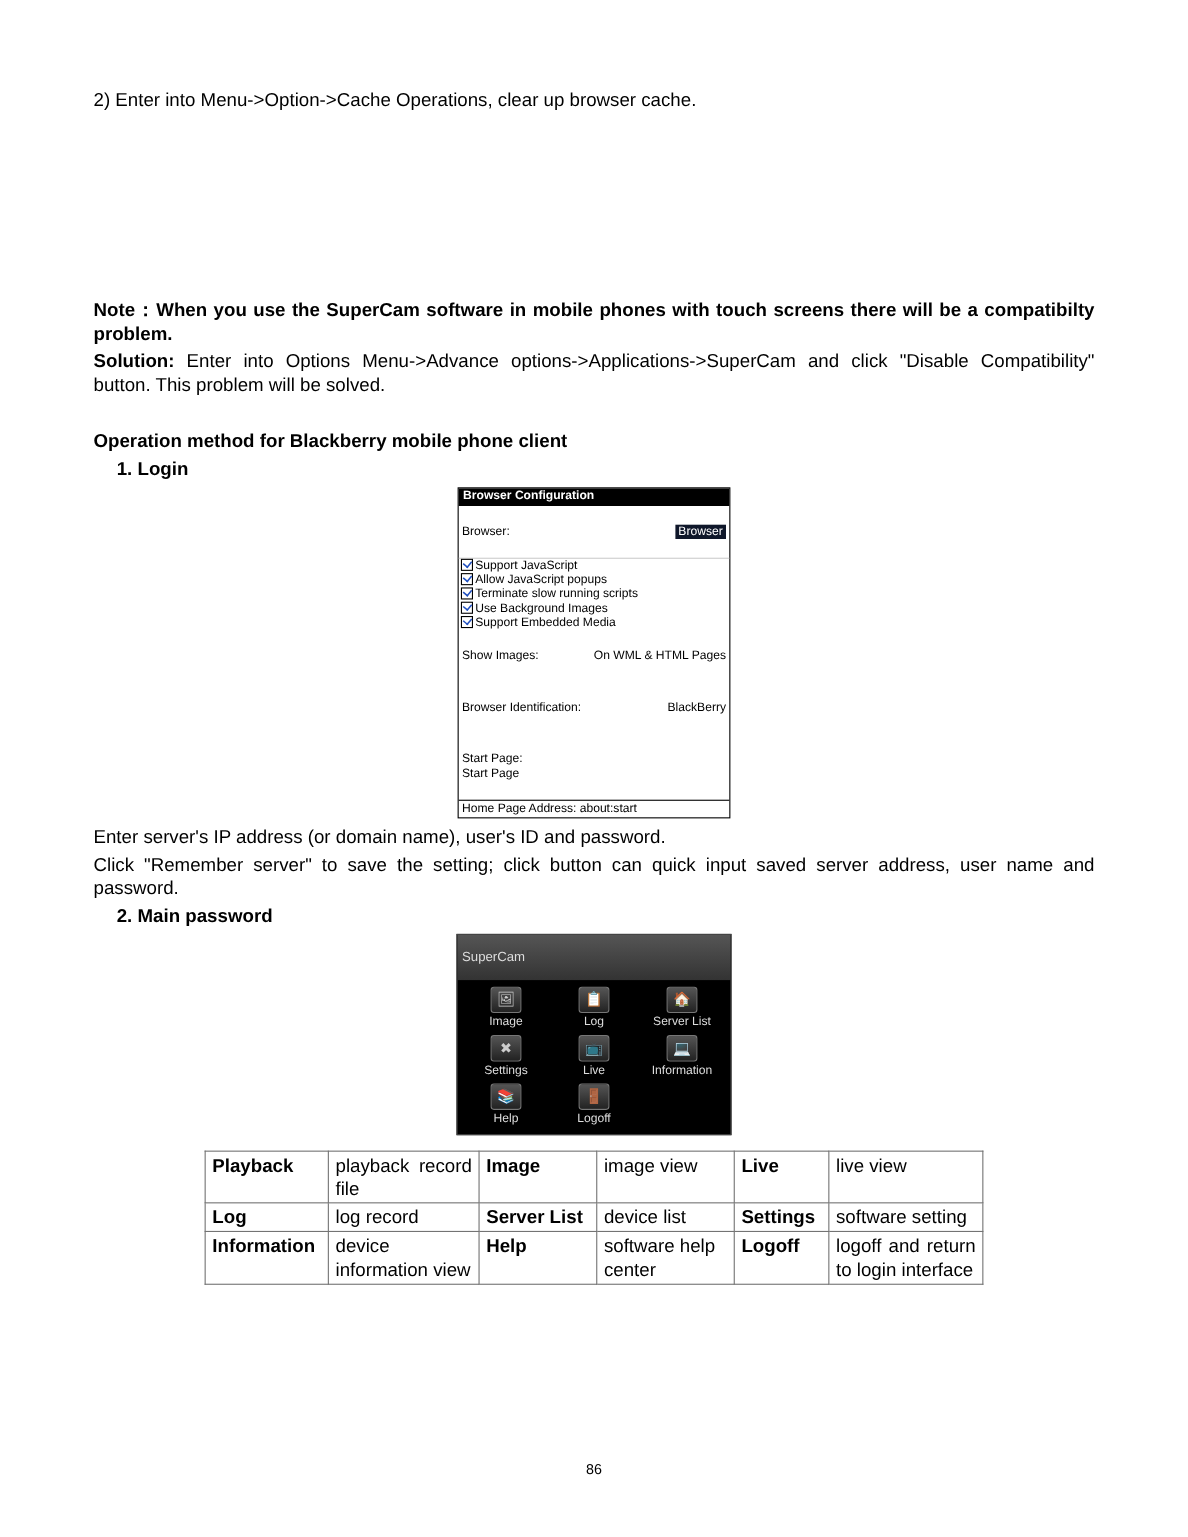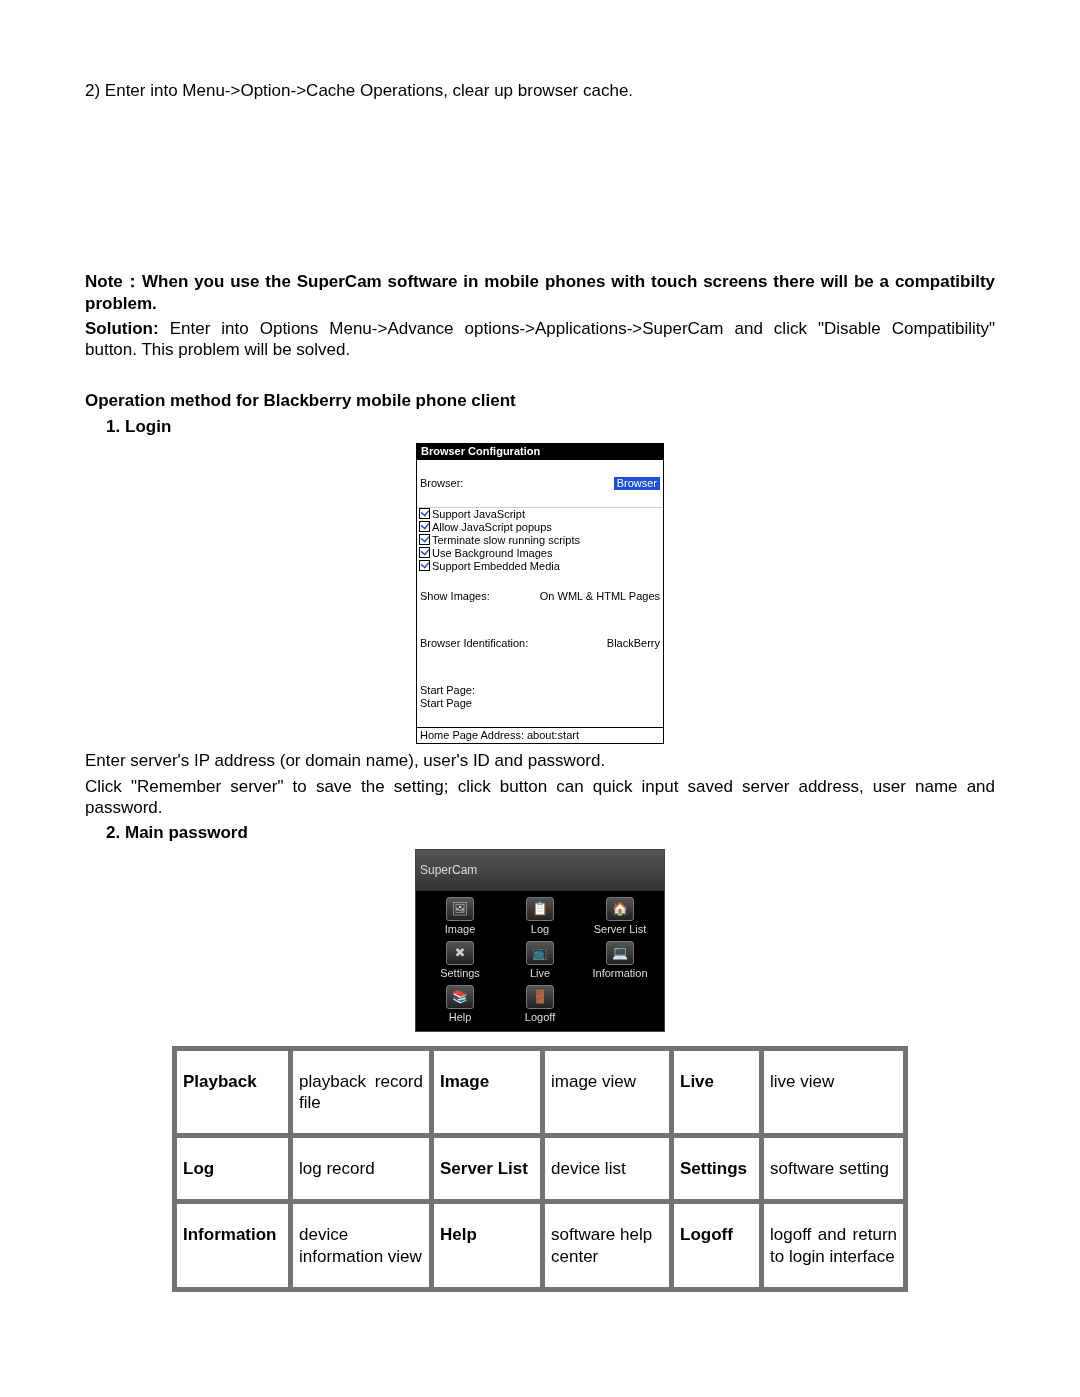--- a/index.html
+++ b/index.html
@@ -39,21 +39,21 @@
   }
   .bb-row {
     display: flex;
     justify-content: space-between;
     padding: 17px 3px;
     border-bottom: 1px solid #ccc;
     line-height: 13px;
   }
   .bb-row:last-child { border-bottom: none; }
   .bb-browser-val {
-    background: #1d4ed8;
+    background: #0f172a;
     color: #fff;
     padding: 0 3px;
   }
   .bb-chk { display: flex; align-items: flex-start; padding-left: 2px; line-height: 13px; }
   .bb-chk-box {
     display: inline-block;
     width: 9px; height: 9px;
     border: 1px solid #000;
     margin-right: 2px;
     position: relative;
@@ -103,23 +103,23 @@
   }
   .sc-label { font-size: 11px; color: #ddd; }
 
   
   table.desc {
     border-collapse: collapse;
     margin: 14px auto 0 auto;
     font-size: 17px;
   }
   table.desc td {
-    border: 5px solid #737373;
+    border: 1px solid #737373;
     vertical-align: top;
-    padding: 20px 6px;
+    padding: 2px 6px;
   }
   table.desc td.hdr { font-weight: bold; }
   table.desc td.just { text-align: justify; }
   .pagenum { text-align: center; font-size: 13px; margin-top: 160px; }
 </style>
 </head>
 <body>
 
 <p>2) Enter into Menu-&gt;Option-&gt;Cache Operations, clear up browser cache.</p>
 

